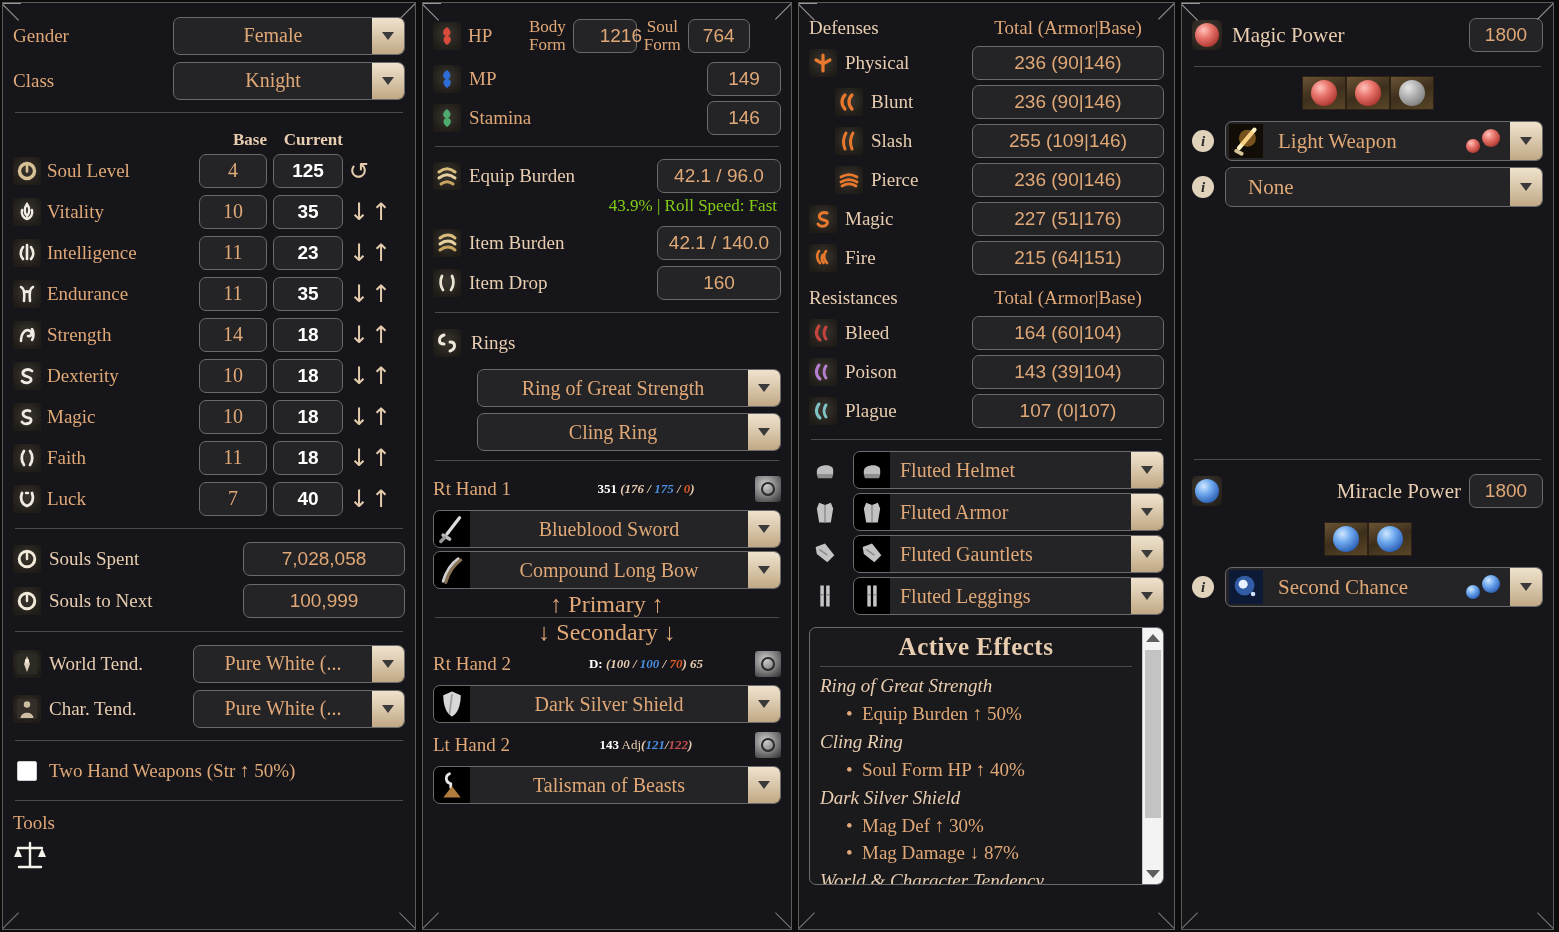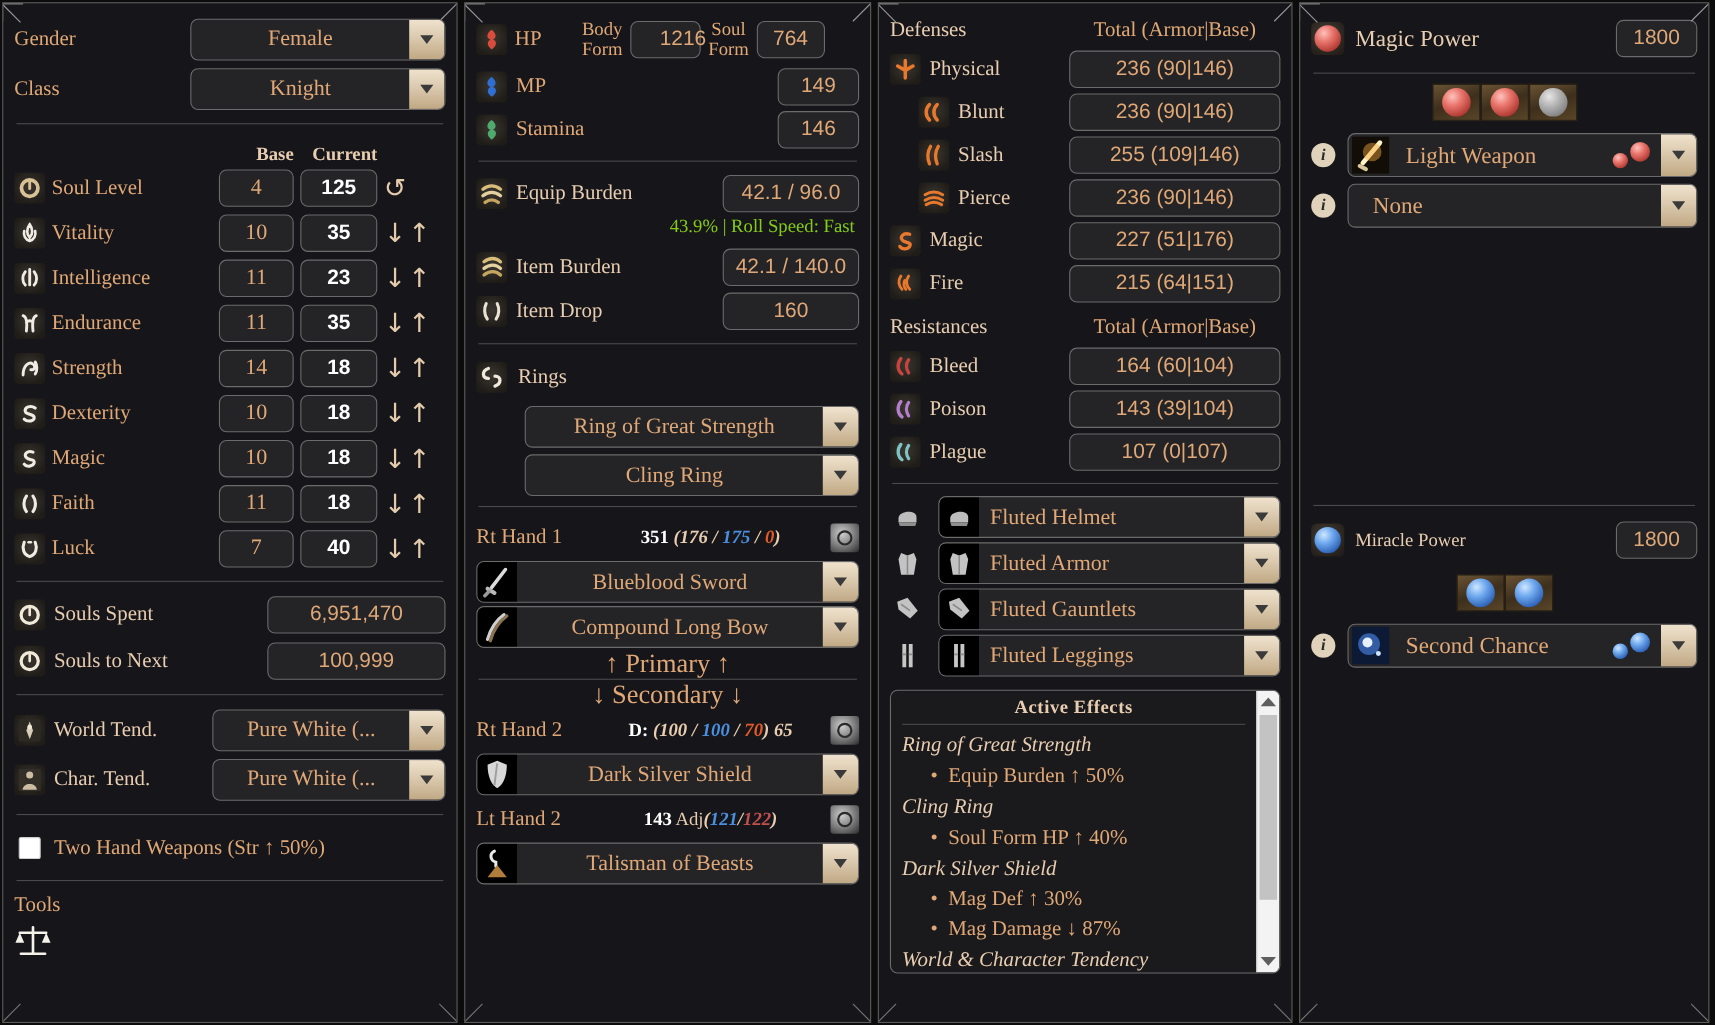--- a/index.html
+++ b/index.html
@@ -141,21 +141,21 @@
   }
 
   
   .hp-row { display: flex; align-items: center; gap: 7px; height: 46px; }
   .twoline { color: #e0a877; font-size: 17px; line-height: 18px; text-align: center; }
   .mp-row { display: grid; grid-template-columns: 28px 1fr 74px; align-items: center; gap: 8px; height: 39px; }
   .burden-row { display: grid; grid-template-columns: 28px 1fr 124px; align-items: center; gap: 8px; height: 40px; }
   .sub-note { text-align: right; color: #84cc16; font-size: 17px; padding-right: 4px; height: 27px; }
   .hand-row { display: flex; align-items: center; height: 37px; gap: 8px; }
   .hand-lbl { color: #e0a877; font-size: 19px; width: 104px; flex-shrink: 0; }
-  .dmg { flex: 1; text-align: center; font-size: 17px; font-family: "Liberation Serif", serif; }
+  .dmg { flex: 1; text-align: center; font-size: 13px; font-family: "Liberation Serif", serif; }
   .dmg .phys { color: #e8cdb0; font-style: italic; font-weight: bold; }
   .dmg .mag  { color: #4a8fe0; font-style: italic; font-weight: bold; }
   .dmg .fire { color: #e05b28; font-style: italic; font-weight: bold; }
   .dmg .bld  { color: #c0504d; font-style: italic; font-weight: bold; }
   .dmg .tot  { color: #ffffff; font-weight: bold; font-style: normal; }
   .dmg .paren { color: #e8cdb0; font-style: italic; font-weight: bold; }
   .chip {
     width: 26px; height: 26px; flex-shrink: 0;
     border-radius: 3px;
     background: radial-gradient(circle at 40% 35%, #cfcfcf 0%, #6e6e6e 60%, #2a2a2a 100%);
@@ -186,21 +186,21 @@
   .effects-box {
     background: #1a1a1d;
     border: 1px solid #6b6b6b;
     border-radius: 7px;
     height: 258px;
     display: flex;
     overflow: hidden;
     position: relative;
   }
   .effects-inner { flex: 1; padding: 5px 10px 0 10px; overflow: hidden; }
-  .effects-title { text-align: center; color: #e8cdb0; font-size: 17px; font-weight: bold; letter-spacing: .5px; padding-bottom: 5px; }
+  .effects-title { text-align: center; color: #e8cdb0; font-size: 25px; font-weight: bold; letter-spacing: .5px; padding-bottom: 5px; }
   .effects-sep { height: 1px; background: #4a4a4a; margin-bottom: 4px; }
   .eff-grp { color: #e8cdb0; font-size: 19px; font-style: italic; line-height: 29px; }
   .eff-item { color: #e0a877; font-size: 19px; line-height: 27px; padding-left: 26px; }
   .eff-item .bu { display:inline-block; width: 16px; color:#e0a877; }
   .scrollbar {
     width: 21px; background: #f3f3f3;
     display: flex; flex-direction: column; align-items: center;
     justify-content: space-between; flex-shrink: 0;
     border-left: 1px solid #c9c9c9;
   }
@@ -414,21 +414,21 @@
   <div class="div"></div>
 
   <div class="souls-row">
     <div class="sicon">
       <svg width="22" height="22" viewBox="0 0 24 24">
           <circle cx="12" cy="12" r="8.5" fill="none" stroke="#f2ead9" stroke-width="3.2"></circle>
           <path d="M12 6 L12 12" stroke="#f2ead9" stroke-width="2.6" stroke-linecap="round"></path>
         </svg>
     </div>
     <div class="lbl-lt">Souls Spent</div>
-    <div class="nbox sans">6,951,470</div>
+    <div class="nbox sans">7,028,058</div>
   </div>
 
   <div class="souls-row">
     <div class="sicon">
       <svg width="22" height="22" viewBox="0 0 24 24">
           <circle cx="12" cy="12" r="8.5" fill="none" stroke="#f2ead9" stroke-width="3.2"></circle>
           <path d="M12 6 L12 12" stroke="#f2ead9" stroke-width="2.6" stroke-linecap="round"></path>
         </svg>
     </div>
     <div class="lbl-lt">Souls to Next</div>
@@ -967,21 +967,21 @@
     </div>
 
   <div style="height:240px;"></div>
 
   <div class="div"></div>
 
   <div class="pw-row">
     <div class="orb">
       <div class="slot-orb blue" style="width:24px;height:24px;"></div>
     </div>
-    <div class="lbl-lt" style="font-size:17px;">Miracle Power</div>
+    <div class="lbl-lt" style="font-size:21px;text-align:right;">Miracle Power</div>
     <div class="nbox sans">1800</div>
   </div>
 
   <div class="slot-strip" id="miracle-slots">
       <div class="slot">
         <div class="slot-orb blue"></div>
       </div>
       <div class="slot">
         <div class="slot-orb blue"></div>
       </div>

